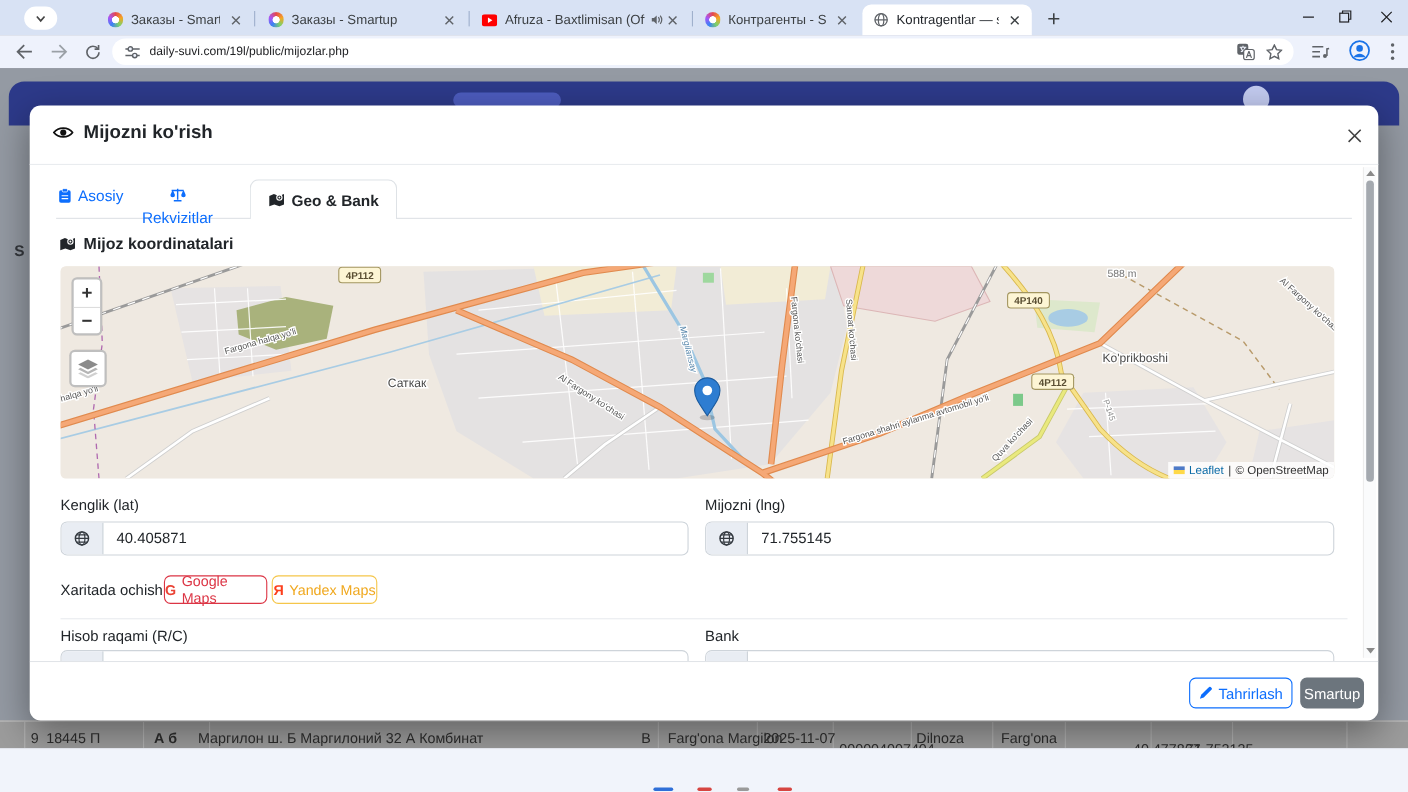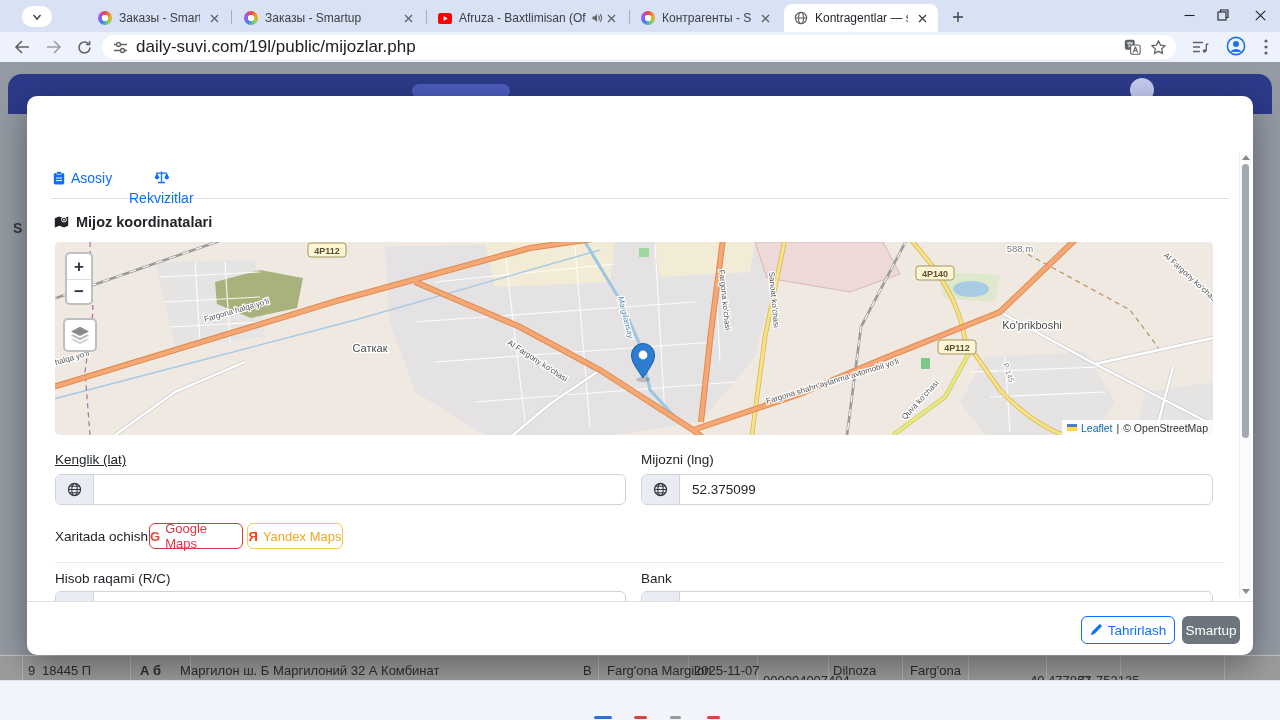--- a/index.html
+++ b/index.html
@@ -20,21 +20,21 @@
             background: radial-gradient(circle at 50% 50%, #fff 0 3px, rgba(0,0,0,0) 3.5px),
                         conic-gradient(#e5484d, #f5a623, #7bd26a, #3b82f6, #a855f7, #e5484d); }
   .tabclose { width:16px; height:16px; border-radius:50%; display:flex; align-items:center; justify-content:center; flex:0 0 16px; }
   .newtab { position:absolute; left:948px; top:7px; width:20px; height:20px; display:flex; align-items:center; justify-content:center; }
   .winbtn { position:absolute; top:0; width:34px; height:30px; display:flex; align-items:center; justify-content:center; }
 
   .toolbar { position:absolute; left:0; top:32px; width:1280px; height:30px; background:#eef2fc; }
   .navicon { position:absolute; top:5px; width:20px; height:20px; display:flex; align-items:center; justify-content:center; }
   .urlpill { position:absolute; left:102px; top:35px; width:1074px; height:24px; border-radius:12px; background:#fff;
              display:flex; align-items:center; }
-  .urltext { font-size:17px; color:#202124; margin-left:8px; flex:1; }
+  .urltext { font-size:11px; color:#202124; margin-left:8px; flex:1; }
 
   
   .page { position:absolute; left:0; top:62px; width:1280px; height:618px; background:#949aa3; }
   .navfrag { position:absolute; left:8px; top:12px; width:1264px; height:40px; background:#2d3a8a; border-radius:14px 14px 0 0; }
   .navpill { position:absolute; left:412px; top:22px; width:98px; height:14px; background:#4d5cbe; border-radius:7px; }
   .navavatar { position:absolute; left:1130px; top:16px; width:24px; height:24px; border-radius:50%; background:#c3cbf0; }
   .bgS { position:absolute; left:13px; top:158px; color:#34373c; font-size:14px; font-weight:bold; }
   .bgrow { position:absolute; left:0; top:593px; width:1280px; height:25px; background:#9c9c9c; border-top:1px solid #c2c2c2; }
   .bgrow .cell { position:absolute; top:7px; color:#2d2d2d; font-size:13px; white-space:nowrap; }
   .bgrow .vline { position:absolute; top:0; width:1px; height:25px; background:#b3b3b3; }
@@ -272,38 +272,60 @@
       <span class="cell" style="left:694px;">2025-11-07</span>
       <span class="cell" style="left:763px;top:17px;">000004007404</span>
       <span class="cell" style="left:833px;">Dilnoza</span>
       <span class="cell" style="left:910px;">Farg'ona</span>
       <span class="cell" style="left:1030px;top:17px;">40.477867</span>
       <span class="cell" style="left:1078px;top:17px;">71.752135</span>
     </div>
   </div>
 
   <div class="modal">
+    <div class="mheader">
+      <div class="mtitle">
+        <svg width="19" height="13" viewBox="0 0 19 13">
+            <path d="M1 6.5C5 1.2 14 1.2 18 6.5 14 11.8 5 11.8 1 6.5Z" fill="none" stroke="#111" stroke-width="1.7"></path>
+            <circle cx="9.5" cy="6.5" r="2.8" fill="#111"></circle>
+          </svg>
+        <span>Mijozni ko'rish</span>
+      </div>
+      <div class="mclose">
+        <svg width="13" height="13" viewBox="0 0 13 13">
+            <path d="M1 1l11 11M12 1L1 12" stroke="#000" stroke-width="1.4" opacity="0.75"></path>
+          </svg>
+      </div>
+    </div>
 
     <div class="mbody">
       <div class="tabline"></div>
       <div class="mtab" style="left:26px;">
         <svg width="12" height="14" viewBox="0 0 12 14">
             <rect x="0.8" y="2" width="10.4" height="11.4" rx="1.6" fill="#0d6efd"></rect>
             <rect x="3.6" y="0.5" width="4.8" height="3" rx="1" fill="#0d6efd" stroke="#fff" stroke-width="0.7"></rect>
             <path d="M3 7h6M3 9.6h6" stroke="#fff" stroke-width="1"></path>
           </svg>
         <span>Asosiy</span>
       </div>
       <div class="mtab" style="left:102px;flex-direction:column;">
         <svg width="15" height="14" viewBox="0 0 15 14">
             <path d="M7.5 1.5v10M4 12.5h7M2 3.2h11" stroke="#0d6efd" stroke-width="1.3" fill="none"></path>
             <path d="M2.6 3.4L0.9 7.3a2.1 2.1 0 0 0 4.2 0L3.4 3.4z" fill="#0d6efd"></path>
             <path d="M12.4 3.4l-1.7 3.9a2.1 2.1 0 0 0 4.2 0l-1.7-3.9z" fill="#0d6efd"></path>
           </svg>
         <span>Rekvizitlar</span>
+      </div>
+      <div class="mtab active-box" style="left:200px;">
+        <svg width="15" height="14" viewBox="0 0 15 14">
+            <path d="M0.8 3.2L5 1.4l4.6 1.8L14.2 1.4v9.4L10 12.6 5.4 10.8 0.8 12.6z" fill="#212529"></path>
+            <circle cx="10" cy="4.6" r="2.4" fill="#212529" stroke="#fff" stroke-width="1"></circle>
+            <circle cx="10" cy="4.6" r="0.9" fill="#fff"></circle>
+          </svg>
+        <span>Geo &amp; Bank</span>
       </div>
 
       <div class="sectitle">
         <svg width="15" height="14" viewBox="0 0 15 14">
             <path d="M0.8 3.2L5 1.4l4.6 1.8L14.2 1.4v9.4L10 12.6 5.4 10.8 0.8 12.6z" fill="#212529"></path>
             <circle cx="10" cy="4.6" r="2.4" fill="#212529" stroke="#fff" stroke-width="1"></circle>
             <circle cx="10" cy="4.6" r="0.9" fill="#fff"></circle>
           </svg>
         <span>Mijoz koordinatalari</span>
       </div>
@@ -424,41 +446,42 @@
           </svg>
         </div>
         <div class="attrib">
           <span class="uaflag"></span>
           <span class="leaflink">Leaflet</span>
           <span>|</span>
           <span>© OpenStreetMap</span>
         </div>
       </div>
 
-      <div class="flabel" style="left:28px;top:302px;text-decoration:underline;">Kenglik (lat)</div>
+      <div class="flabel" style="left:28px;top:302px;">Kenglik (lat)</div>
       <div class="flabel" style="left:614px;top:302px;">Mijozni (lng)</div>
 
       <div class="igroup" style="left:28px;top:324px;width:571px;">
         <div class="iaddon">
           <svg width="15" height="15" viewBox="0 0 15 15">
               <circle cx="7.5" cy="7.5" r="6" fill="none" stroke="#343a40" stroke-width="1.3"></circle>
               <ellipse cx="7.5" cy="7.5" rx="2.7" ry="6" fill="none" stroke="#343a40" stroke-width="1.1"></ellipse>
               <path d="M1.5 7.5h12M2.3 4.2h10.4M2.3 10.8h10.4" stroke="#343a40" stroke-width="1.1"></path>
             </svg>
         </div>
+        <div class="ival">40.405871</div>
       </div>
       <div class="igroup" style="left:614px;top:324px;width:572px;">
         <div class="iaddon">
           <svg width="15" height="15" viewBox="0 0 15 15">
               <circle cx="7.5" cy="7.5" r="6" fill="none" stroke="#343a40" stroke-width="1.3"></circle>
               <ellipse cx="7.5" cy="7.5" rx="2.7" ry="6" fill="none" stroke="#343a40" stroke-width="1.1"></ellipse>
               <path d="M1.5 7.5h12M2.3 4.2h10.4M2.3 10.8h10.4" stroke="#343a40" stroke-width="1.1"></path>
             </svg>
         </div>
-        <div class="ival">52.375099</div>
+        <div class="ival">71.755145</div>
       </div>
 
       <div class="flabel" style="left:28px;top:379px;">Xaritada ochish</div>
       <div class="mapbtn gbtn" style="left:122px;width:94px;">
         <span class="gG">G</span>
         <span>Google Maps</span>
       </div>
       <div class="mapbtn ybtn" style="left:220px;width:96px;">
         <span class="yY">Я</span>
         <span>Yandex Maps</span>

